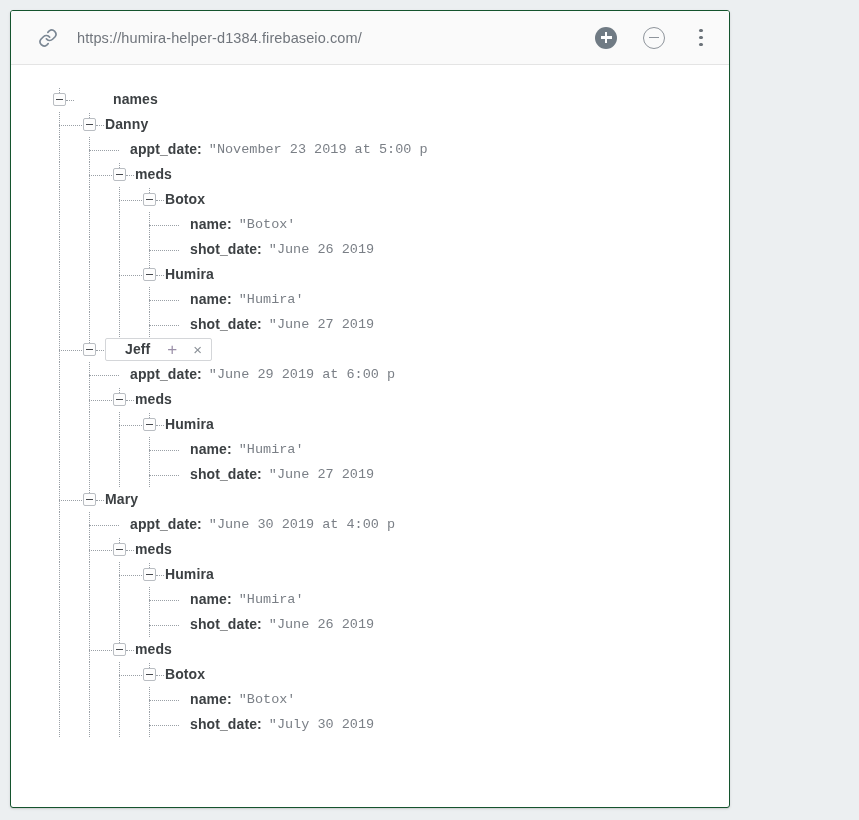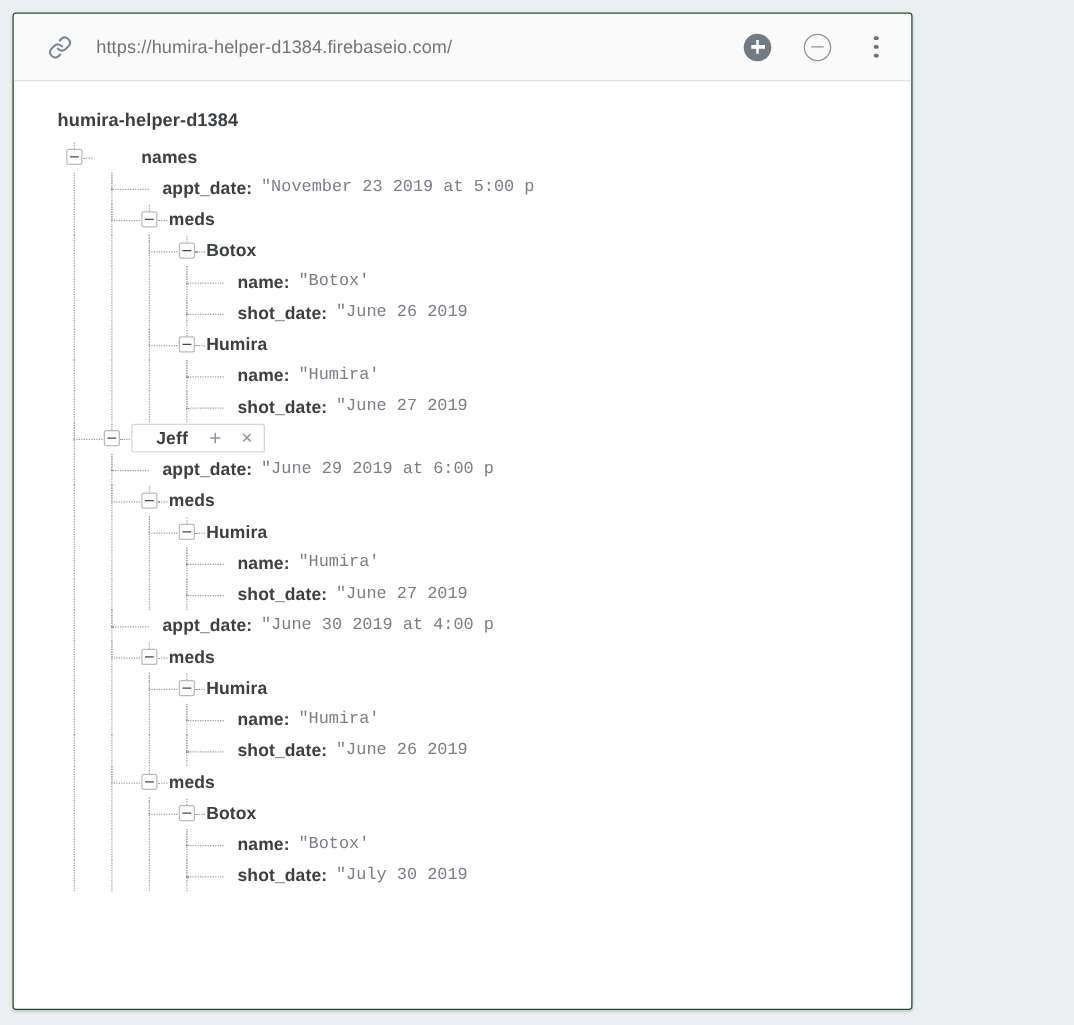--- a/index.html
+++ b/index.html
@@ -237,28 +237,38 @@
         <span class="circ-btn outlined"></span>
         <span class="kebab">
           <i></i>
             <i></i>
             <i></i>
         </span>
       </span>
     </div>
 
     <div class="body">
-      <div class="root-label">humira-helper-d1384</div>
       <div class="tree" id="tree">
           <div class="node">
             <span class="conn-v" style="left: 48px; top: 1px; height: 5px;"></span>
             <span class="conn-h" style="left: 55px; top: 12.5px; width: 8px;"></span>
             <span class="node-inner" style="left: 42px; gap: 38px;">
               <span class="toggle"></span>
               <span class="key-label">names</span>
+            </span>
+          </div>
+          <div class="node">
+            <span class="guide" style="left: 48px;"></span>
+            <span class="conn-v" style="left: 48px; top: 0px; height: 12.5px;"></span>
+            <span class="conn-h" style="left: 48px; top: 12.5px; width: 23px;"></span>
+            <span class="conn-v" style="left: 78px; top: 1px; height: 5px;"></span>
+            <span class="conn-h" style="left: 85px; top: 12.5px; width: 8px;"></span>
+            <span class="node-inner" style="left: 72px;">
+              <span class="toggle"></span>
+              <span class="key-label">Danny</span>
             </span>
           </div>
           <div class="node">
             <span class="guide" style="left: 48px;"></span>
             <span class="guide" style="left: 78px;"></span>
             <span class="conn-v" style="left: 78px; top: 0px; height: 12.5px;"></span>
             <span class="conn-h" style="left: 78px; top: 12.5px; width: 30px;"></span>
             <span class="node-inner" style="left: 119px;">
               <span class="leaf-key">appt_date:</span>
               <span class="leaf-val">"November 23 2019 at 5:00 p</span>
@@ -419,20 +429,31 @@
             <span class="guide" style="left: 138px;"></span>
             <span class="conn-v" style="left: 138px; top: 0px; height: 12.5px;"></span>
             <span class="conn-h" style="left: 138px; top: 12.5px; width: 30px;"></span>
             <span class="node-inner" style="left: 179px;">
               <span class="leaf-key">shot_date:</span>
               <span class="leaf-val">"June 27 2019</span>
             </span>
           </div>
           <div class="node">
             <span class="guide" style="left: 48px;"></span>
+            <span class="conn-v" style="left: 48px; top: 0px; height: 12.5px;"></span>
+            <span class="conn-h" style="left: 48px; top: 12.5px; width: 23px;"></span>
+            <span class="conn-v" style="left: 78px; top: 1px; height: 5px;"></span>
+            <span class="conn-h" style="left: 85px; top: 12.5px; width: 8px;"></span>
+            <span class="node-inner" style="left: 72px;">
+              <span class="toggle"></span>
+              <span class="key-label">Mary</span>
+            </span>
+          </div>
+          <div class="node">
+            <span class="guide" style="left: 48px;"></span>
             <span class="guide" style="left: 78px;"></span>
             <span class="conn-v" style="left: 78px; top: 0px; height: 12.5px;"></span>
             <span class="conn-h" style="left: 78px; top: 12.5px; width: 30px;"></span>
             <span class="node-inner" style="left: 119px;">
               <span class="leaf-key">appt_date:</span>
               <span class="leaf-val">"June 30 2019 at 4:00 p</span>
             </span>
           </div>
           <div class="node">
             <span class="guide" style="left: 48px;"></span>

